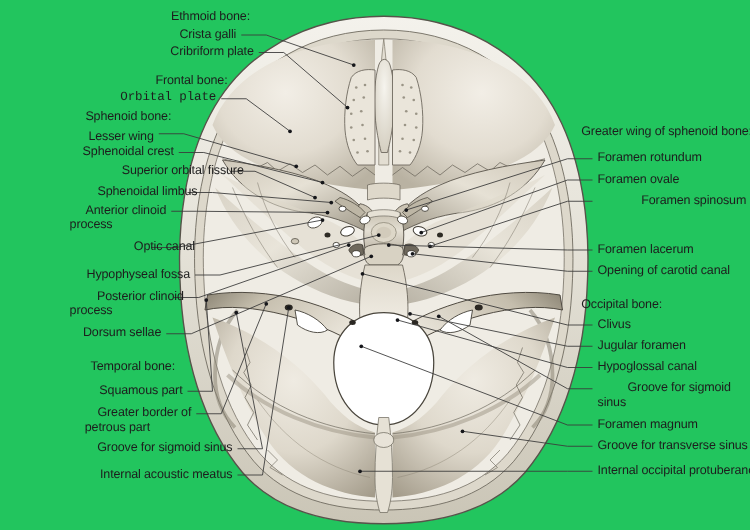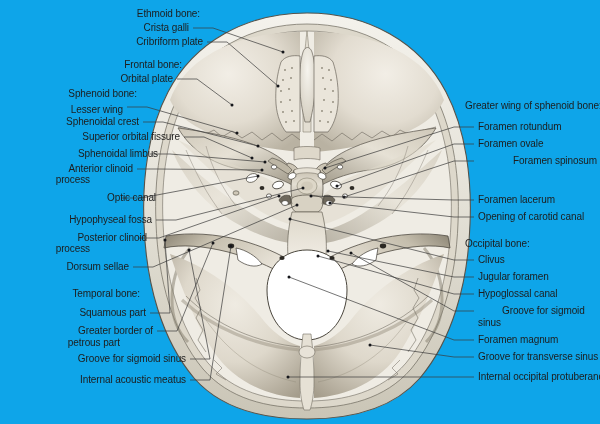--- a/index.html
+++ b/index.html
@@ -1,18 +1,18 @@
 <!DOCTYPE html>
 <html><head>
 <meta charset="utf-8">
 <style>
   html,body{margin:0;padding:0;background:#ffffff;}
   #page{
     position:relative;width:600px;height:424px;overflow:hidden;
-    background:#0ea5e9;
+    background:#22c55e;
     font-family:"Liberation Sans","DejaVu Sans",sans-serif;
     -webkit-font-smoothing:antialiased;
   }
   .lbl{
     position:absolute;font-size:10px;line-height:11.5px;color:#1d1d1d;
     white-space:pre;letter-spacing:-0.1px;
   }
   .lbl.left{text-align:right;}
   .lbl.right{text-align:left;}
   #art{position:absolute;left:0;top:0;width:600px;height:424px;}
@@ -341,25 +341,25 @@
         <path d="M474,377 L454,377 L288,377" class="leader"></path>
         <circle cx="288" cy="377" r="1.5" class="dot"></circle>
       </g>
   </svg>
 
   <div id="labels-left">
       <div class="lbl left" style="top: 8px; left: 0px; width: 200px;">Ethmoid bone:</div>
       <div class="lbl left" style="top: 22px; left: 0px; width: 189px;">Crista galli</div>
       <div class="lbl left" style="top: 36px; left: 0px; width: 203px;">Cribriform plate</div>
       <div class="lbl left" style="top: 59px; left: 0px; width: 182px;">Frontal bone:</div>
-      <div class="lbl left" style="top: 73px; left: 0px; width: 173px;">Orbital plate</div>
+      <div class="lbl left" style="top: 73px; left: 0px; width: 173px; font-family: Liberation Mono, monospace;">Orbital plate</div>
       <div class="lbl left" style="top: 88px; left: 0px; width: 137px;">Sphenoid bone:</div>
       <div class="lbl left" style="top: 104px; left: 0px; width: 123px;">Lesser wing</div>
       <div class="lbl left" style="top: 116px; left: 0px; width: 139px;">Sphenoidal crest</div>
-      <div class="lbl left" style="top: 131px; left: 0px; width: 180px; text-align: right;">Superior orbital fissure</div>
+      <div class="lbl left" style="top: 131px; left: 15px; width: 180px; text-align: right;">Superior orbital fissure</div>
       <div class="lbl left" style="top: 148px; left: 0px; width: 158px;">Sphenoidal limbus</div>
       <div class="lbl left" style="top: 163px; left: 0px; width: 133px;">Anterior clinoid</div>
       <div class="lbl left" style="top: 174px; left: 0px; width: 90px;">process</div>
       <div class="lbl left" style="top: 192px; left: 0px; width: 117px; margin-left: 39px;">Optic canal</div>
       <div class="lbl left" style="top: 214px; left: 0px; width: 152px;">Hypophyseal fossa</div>
       <div class="lbl left" style="top: 232px; left: 0px; width: 147px;">Posterior clinoid</div>
       <div class="lbl left" style="top: 243px; left: 0px; width: 90px;">process</div>
       <div class="lbl left" style="top: 261px; left: 0px; width: 129px;">Dorsum sellae</div>
       <div class="lbl left" style="top: 288px; left: 0px; width: 140px;">Temporal bone:</div>
       <div class="lbl left" style="top: 307px; left: 0px; width: 146px;">Squamous part</div>

